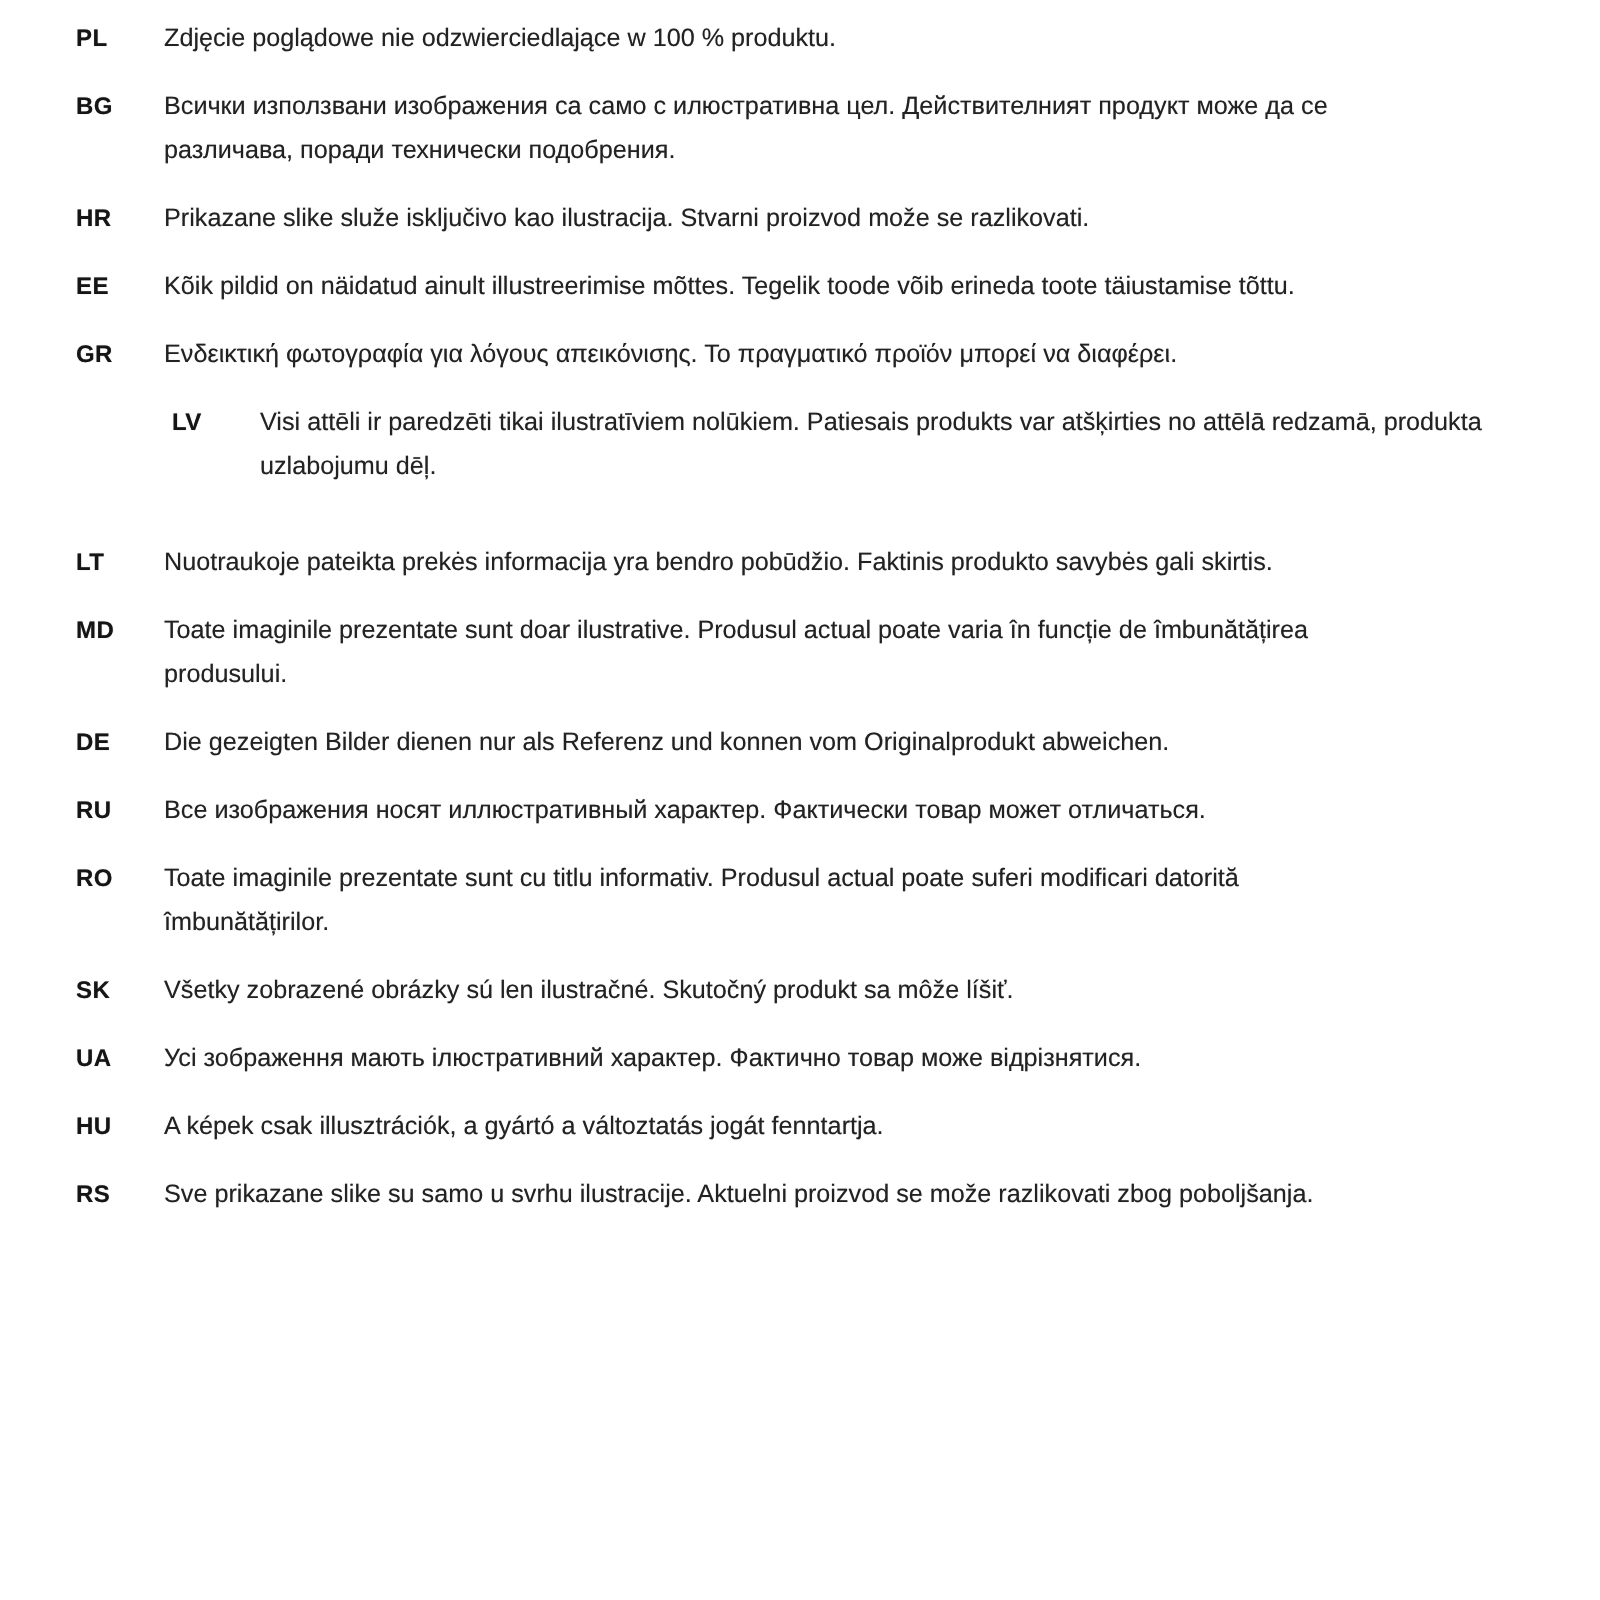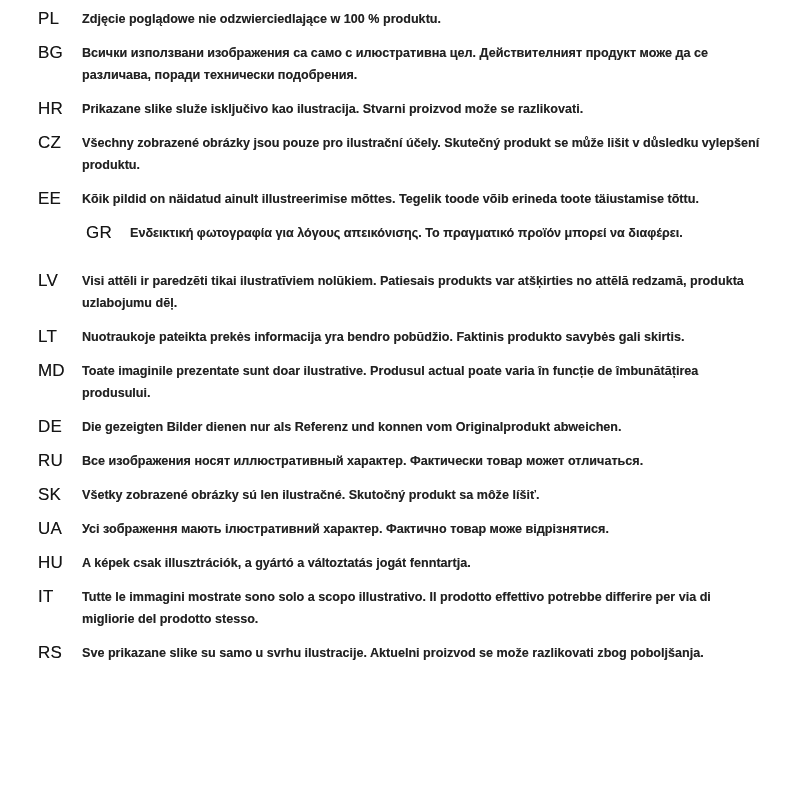--- a/index.html
+++ b/index.html
@@ -27,36 +27,35 @@
     margin-bottom: 12px;
   }
   
   .row:nth-child(6) {
     margin-bottom: 26px;
     margin-left: 48px;
   }
   .code {
     flex: 0 0 44px;
     width: 44px;
-    font-size: 17px;
-    font-weight: normal;
+    font-size: 12px;
+    font-weight: bold;
     line-height: 22px;
     color: #151515;
     letter-spacing: 0.2px;
     text-shadow: 0 0 0.4px rgba(20,20,20,0.55);
   }
   .text {
     flex: 0 0 710px;
     width: 710px;
     font-size: 12.6px;
     line-height: 22px;
     color: #222222;
     white-space: pre-line;
     text-shadow: 0 0 0.4px rgba(30,30,30,0.45);
-    font-weight: bold;
   }
 </style>
 </head>
 <body>
 
 <div class="page">
   <div>
   <div class="row">
     <div class="code">PL</div>
     <div class="text">Zdjęcie poglądowe nie odzwierciedlające w 100 % produktu.</div>
@@ -67,25 +66,20 @@
     <div class="code">BG</div>
     <div class="text">Всички използвани изображения са само с илюстративна цел. Действителният продукт може да се
 различава, поради технически подобрения.</div>
   </div>
 
   <div class="row">
     <div class="code">HR</div>
     <div class="text">Prikazane slike služe isključivo kao ilustracija. Stvarni proizvod može se razlikovati.</div>
   </div>
 
-  <div class="row">
-    <div class="code">CZ</div>
-    <div class="text">Všechny zobrazené obrázky jsou pouze pro ilustrační účely. Skutečný produkt se může lišit v důsledku vylepšení
-produktu.</div>
-  </div>
 
   <div class="row">
     <div class="code">EE</div>
     <div class="text">Kõik pildid on näidatud ainult illustreerimise mõttes. Tegelik toode võib erineda toote täiustamise tõttu.</div>
   </div>
 
   <div class="row">
     <div class="code">GR</div>
     <div class="text">Ενδεικτική φωτογραφία για λόγους απεικόνισης. Το πραγματικό προϊόν μπορεί να διαφέρει.</div>
   </div>
@@ -110,41 +104,41 @@
   <div class="row">
     <div class="code">DE</div>
     <div class="text">Die gezeigten Bilder dienen nur als Referenz und konnen vom Originalprodukt abweichen.</div>
   </div>
 
   <div class="row">
     <div class="code">RU</div>
     <div class="text">Все изображения носят иллюстративный характер. Фактически товар может отличаться.</div>
   </div>
 
+  <div class="row">
+    <div class="code">RO</div>
+    <div class="text">Toate imaginile prezentate sunt cu titlu informativ. Produsul actual poate suferi modificari datorită
+îmbunătățirilor.</div>
+  </div>
 
   <div class="row">
     <div class="code">SK</div>
     <div class="text">Všetky zobrazené obrázky sú len ilustračné. Skutočný produkt sa môže líšiť.</div>
   </div>
 
 
   <div class="row">
     <div class="code">UA</div>
     <div class="text">Усі зображення мають ілюстративний характер. Фактично товар може відрізнятися.</div>
   </div>
 
   <div class="row">
     <div class="code">HU</div>
     <div class="text">A képek csak illusztrációk, a gyártó a változtatás jogát fenntartja.</div>
   </div>
 
-  <div class="row">
-    <div class="code">IT</div>
-    <div class="text">Tutte le immagini mostrate sono solo a scopo illustrativo. Il prodotto effettivo potrebbe differire per via di
-migliorie del prodotto stesso.</div>
-  </div>
 
   <div class="row">
     <div class="code">RS</div>
     <div class="text">Sve prikazane slike su samo u svrhu ilustracije. Aktuelni proizvod se može razlikovati zbog poboljšanja.</div>
   </div>
 </div>
 </div>
 
 </body></html>

